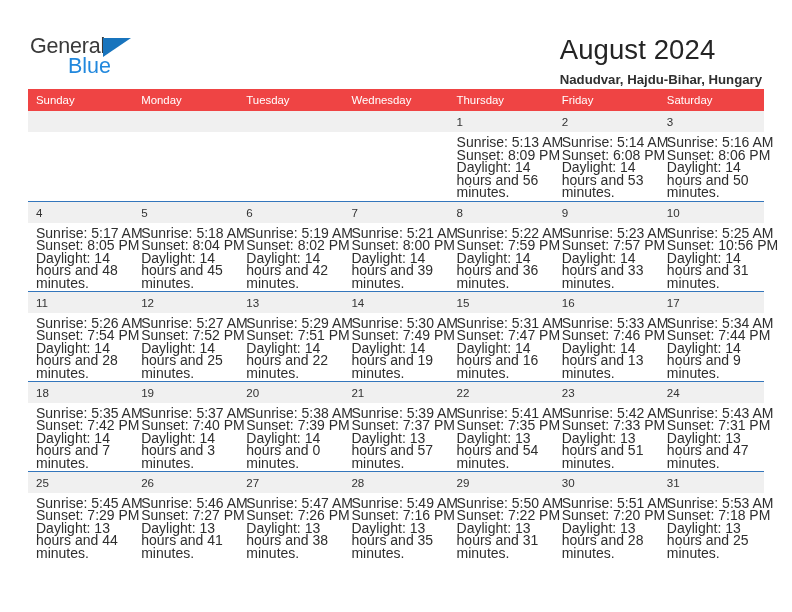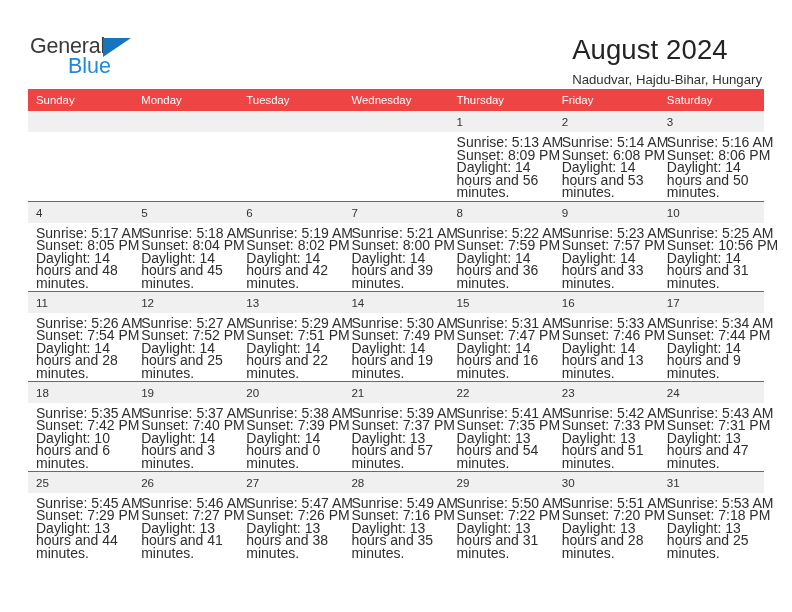--- a/index.html
+++ b/index.html
@@ -65,20 +65,21 @@
     font-weight: 400;
     color: #242424;
     line-height: 1.08;
     letter-spacing: 0.1px;
   }
   .cal-sub {
     font-size: 13.2px;
     color: #303030;
     margin-top: 8px;
     line-height: 1.1;
+    font-weight: bold;
   }
 
   
   .calendar {
     width: 736px;
     border-collapse: collapse;
     table-layout: fixed;
     margin-top: 4px;
   }
   .calendar th {
@@ -304,21 +305,21 @@
               <div class="daylight">Daylight: 14 hours and 9 minutes.</div>
             </div>
           </td>
         </tr>
         <tr>
           <td>
             <div class="daynum">18</div>
             <div class="info">
               <div>Sunrise: 5:35 AM</div>
               <div>Sunset: 7:42 PM</div>
-              <div class="daylight">Daylight: 10 hours and 6 minutes.</div>
+              <div class="daylight">Daylight: 14 hours and 7 minutes.</div>
             </div>
           </td>
           <td>
             <div class="daynum">19</div>
             <div class="info">
               <div>Sunrise: 5:37 AM</div>
               <div>Sunset: 7:40 PM</div>
               <div class="daylight">Daylight: 14 hours and 3 minutes.</div>
             </div>
           </td>

